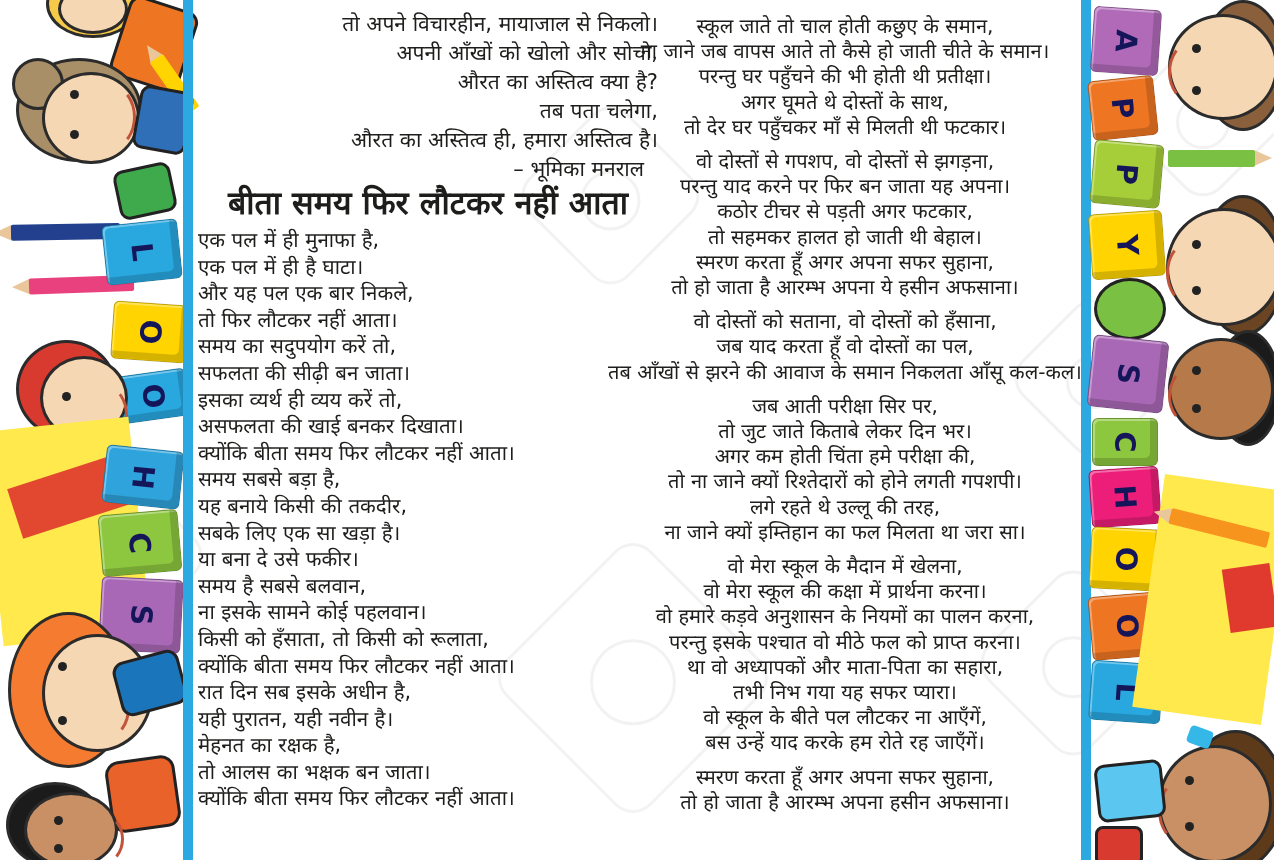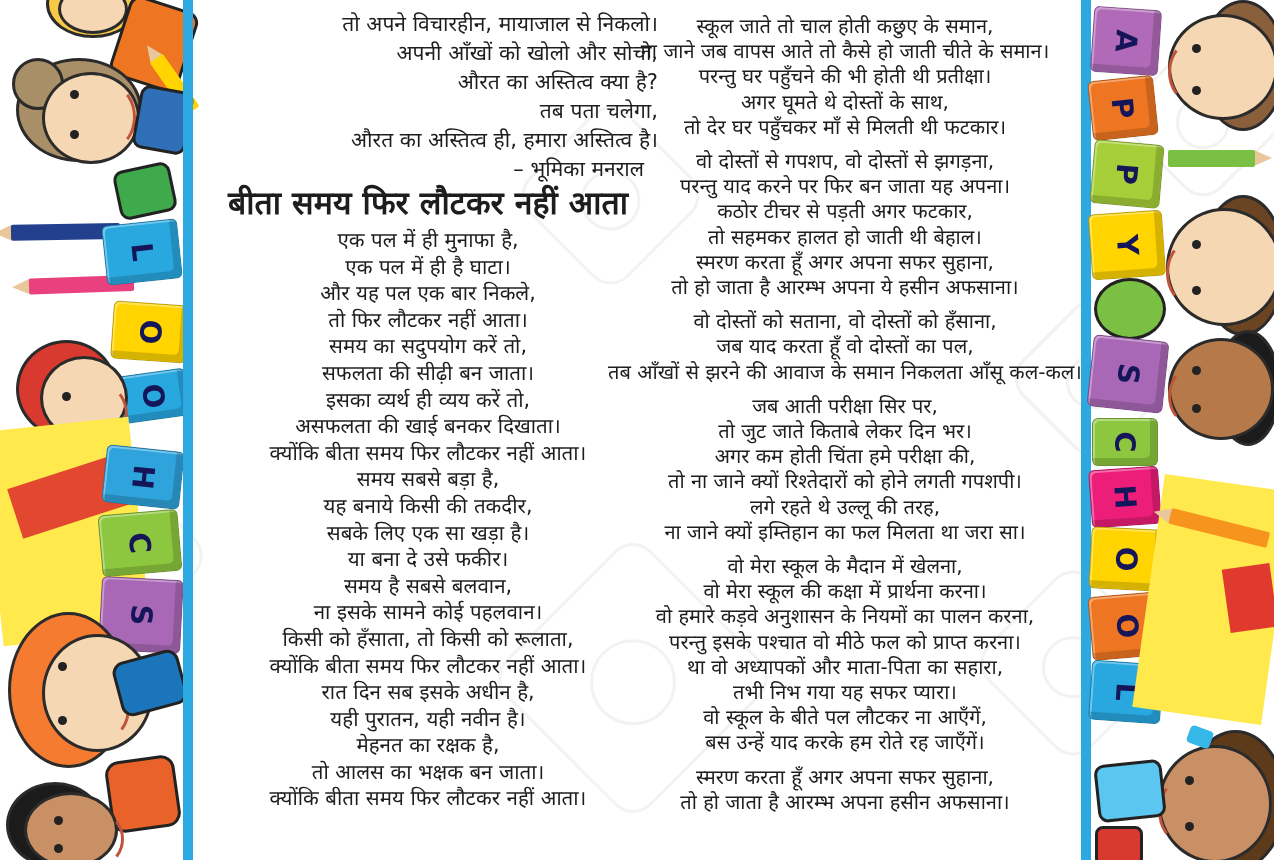--- a/index.html
+++ b/index.html
@@ -7,21 +7,21 @@
     width:1274px;height:860px;overflow:hidden;background:#ffffff;
     font-family:"DejaVu Sans","Liberation Sans",sans-serif;color:#1d1d1b;position:relative;
   }
   
   .left-col{position:absolute;left:198px;top:10px;width:460px;}
   .right-col{position:absolute;left:600px;top:14px;width:490px;}
   .iline{font-size:21px;line-height:29px;text-align:right;white-space:nowrap;}
   .attr{font-size:21px;line-height:29px;text-align:right;padding-right:14px;font-weight:500;}
   .ptitle{font-weight:bold;font-size:32px;line-height:39px;text-align:center;}
   .poem1{margin-top:4px;}
-  .poem1 .line{font-size:20.5px;line-height:26.6px;text-align:center;white-space:nowrap;}
+  .poem1 .line{font-size:20.5px;line-height:26.6px;white-space:nowrap;}
   .stanza{margin-bottom:9px;}
   .stanza .line{font-size:20px;line-height:25.2px;text-align:center;white-space:nowrap;}
   
   .stripe{position:absolute;top:0;width:10px;height:860px;background:#2ba9e0;}
   
   .blk{position:absolute;display:flex;align-items:center;justify-content:center;
     border-radius:6px;font-weight:bold;font-size:29px;color:#15155a;
     box-shadow:inset -7px -7px 0 rgba(0,0,0,.16), inset 2px 2px 0 rgba(255,255,255,.35);
     border:1px solid rgba(0,0,0,.25);}
   .blk>span{transform:rotate(90deg);display:block;}

